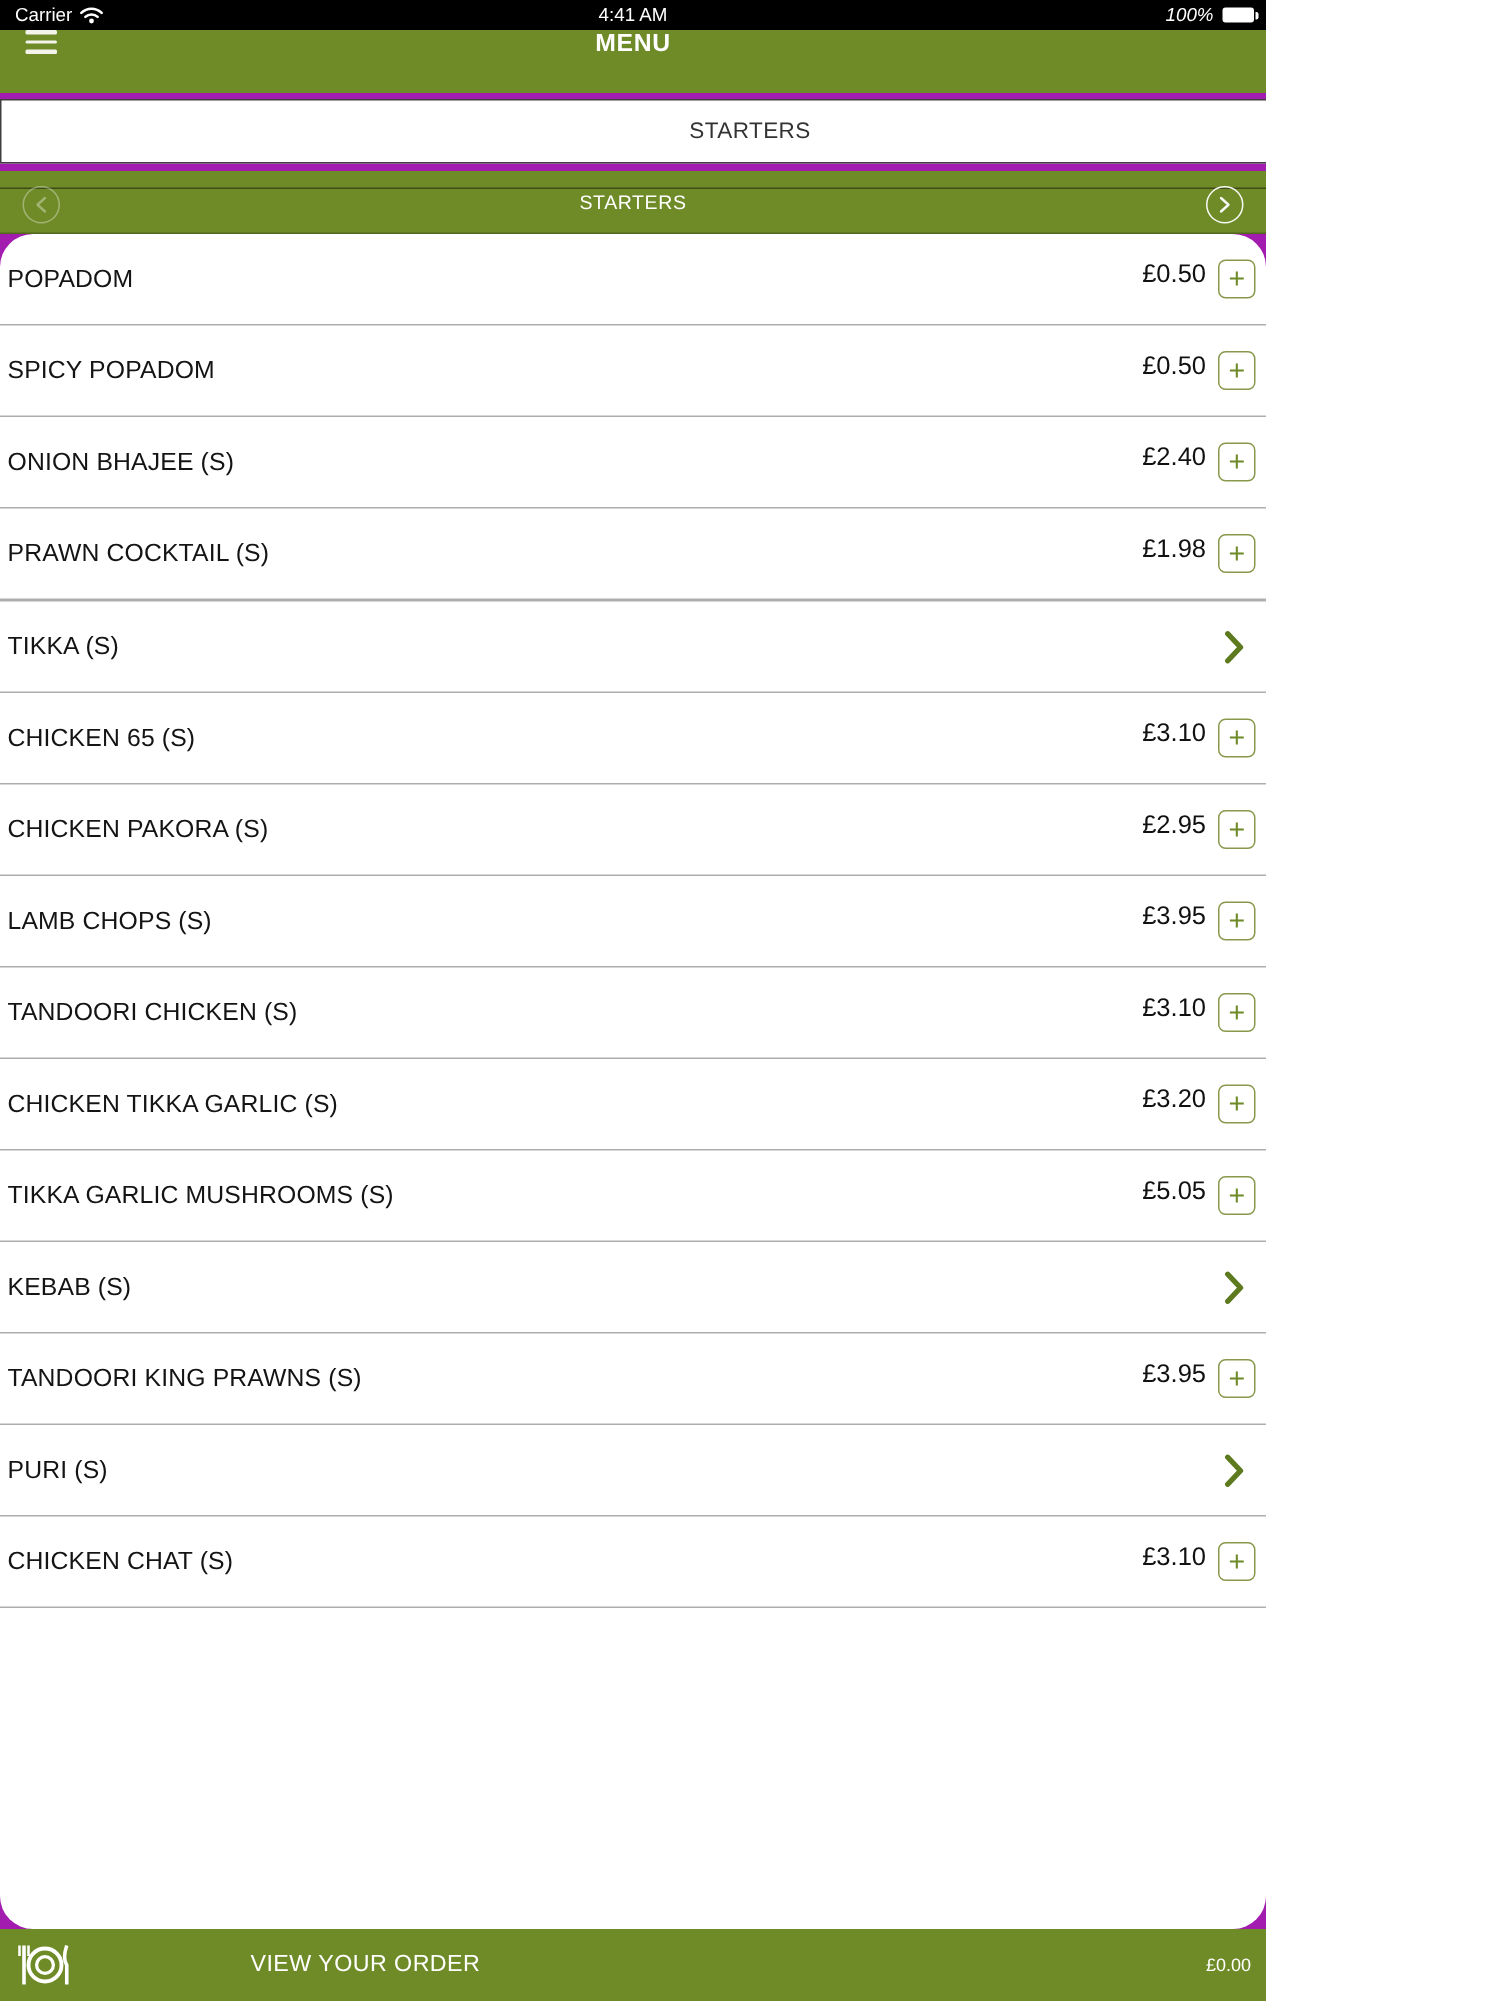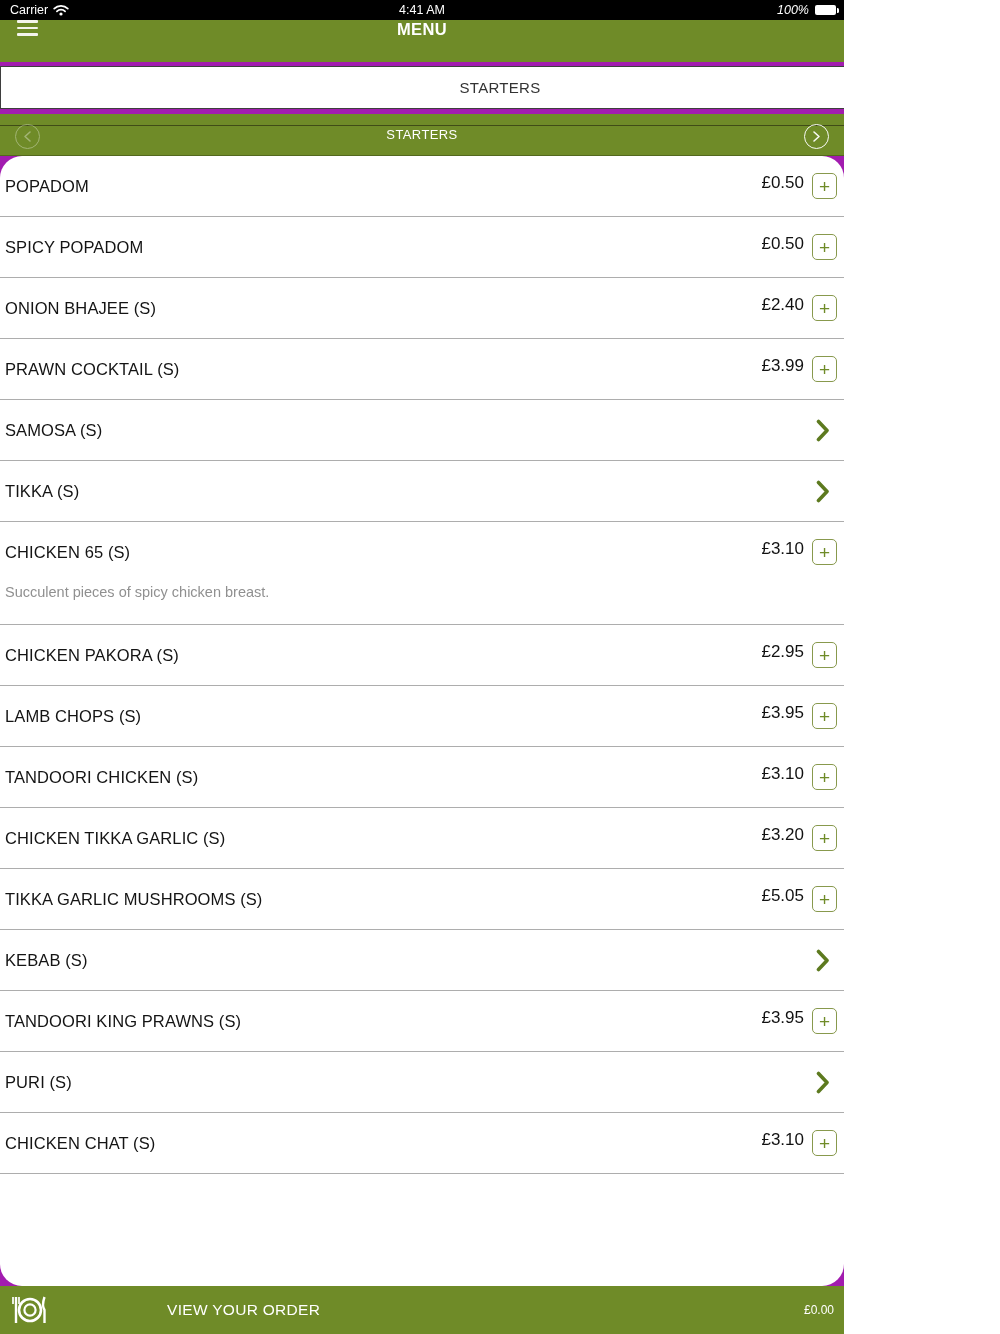--- a/index.html
+++ b/index.html
@@ -134,60 +134,50 @@
         <button class="add-btn">+</button>
 
       </span>
     </div>
 
   </div>
       <div class="row">
     <div class="row-main">
       <span class="item-name">PRAWN COCKTAIL (S)</span>
       <span class="row-right">
-        <span class="item-price">£3.99</span>
-        <button class="add-btn">+</button>
-
-      </span>
-    </div>
-
-  </div>
-      <div class="row">
-    <div class="row-main">
-      <span class="item-name">SAMOSA (S)</span>
+        <span class="item-price">£1.98</span>
+        <button class="add-btn">+</button>
+
+      </span>
+    </div>
+
+  </div>
+      <div class="row">
+  </div>
+      <div class="row">
+    <div class="row-main">
+      <span class="item-name">TIKKA (S)</span>
       <span class="row-right">
 
         <svg class="chev" width="14" height="23" viewBox="0 0 14 23">
           <polyline points="2.5,2.5 11,11.5 2.5,20.5" stroke="#5d7a1f" stroke-width="3.6" fill="none" stroke-linecap="round" stroke-linejoin="round"></polyline>
         </svg>
       </span>
     </div>
-  </div>
-      <div class="row">
-    <div class="row-main">
-      <span class="item-name">TIKKA (S)</span>
-      <span class="row-right">
-
-        <svg class="chev" width="14" height="23" viewBox="0 0 14 23">
-          <polyline points="2.5,2.5 11,11.5 2.5,20.5" stroke="#5d7a1f" stroke-width="3.6" fill="none" stroke-linecap="round" stroke-linejoin="round"></polyline>
-        </svg>
-      </span>
-    </div>
 
   </div>
       <div class="row">
     <div class="row-main">
       <span class="item-name">CHICKEN 65 (S)</span>
       <span class="row-right">
         <span class="item-price">£3.10</span>
         <button class="add-btn">+</button>
 
       </span>
     </div>
-    <div class="item-desc">Succulent pieces of spicy chicken breast.</div>
   </div>
       <div class="row">
     <div class="row-main">
       <span class="item-name">CHICKEN PAKORA (S)</span>
       <span class="row-right">
         <span class="item-price">£2.95</span>
         <button class="add-btn">+</button>
 
       </span>
     </div>

